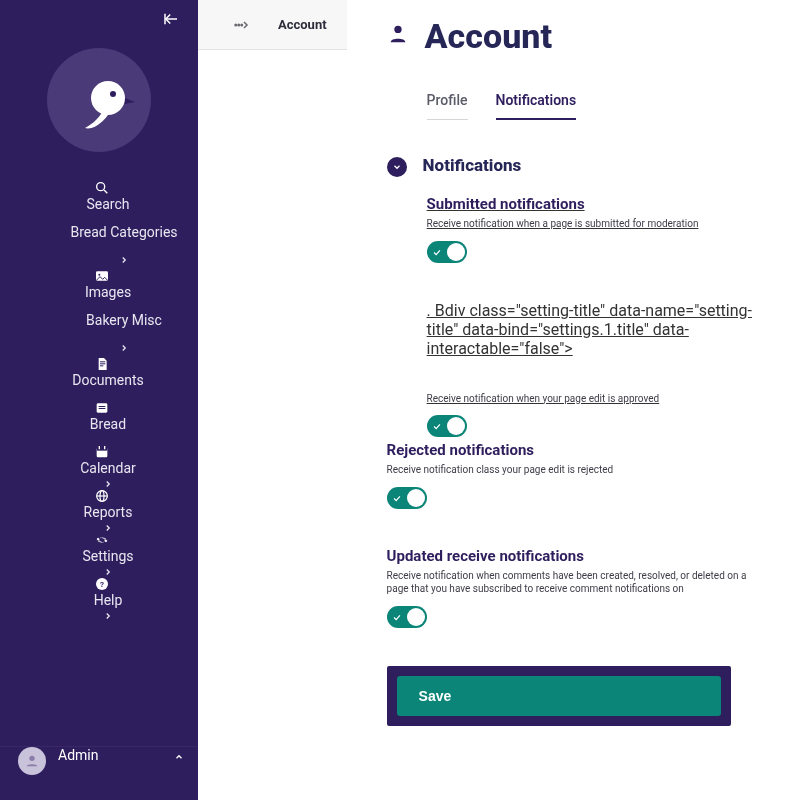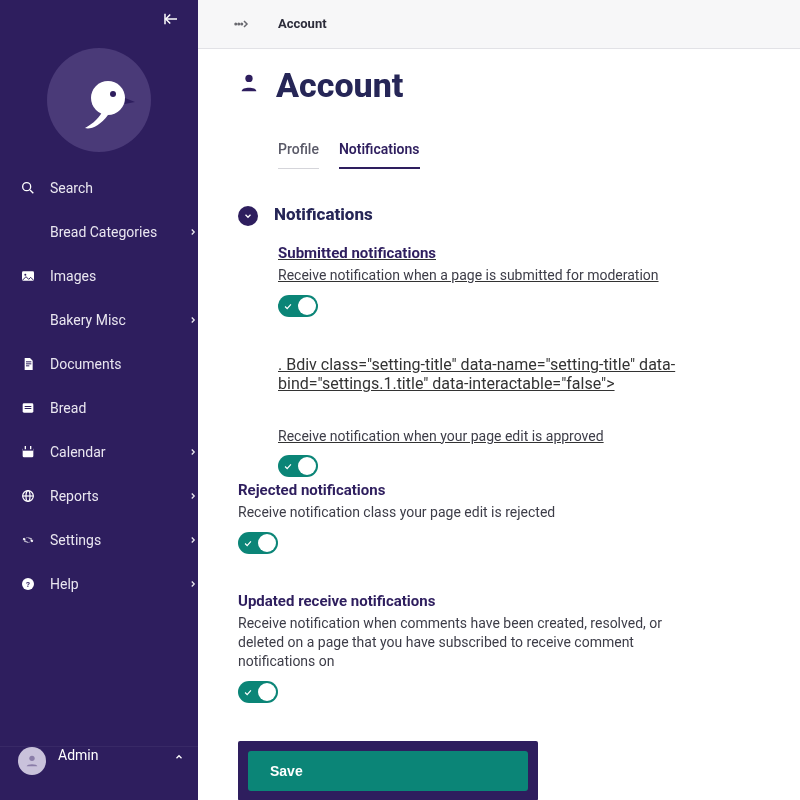--- a/index.html
+++ b/index.html
@@ -43,26 +43,27 @@
     overflow: hidden;
   }
   .bird {
     position: absolute;
     left: 28px; top: 28px;
     width: 60px; height: 60px;
   }
 
   .nav-item {
     display: flex;
-    align-items: flex-start;
+    align-items: center;
     height: 44px;
     padding: 0 0 0 18px;
     font-size: 14px;
     color: #e9e6f0;
     cursor: pointer;
+    flex-direction: column;
   }
   .nav-item .nav-icon { width: 20px; display:flex; align-items:center; justify-content:center; margin-right: 12px; }
   .nav-item .nav-icon svg { width: 16px; height: 16px; }
   .nav-item .nav-label { flex: 1; }
   .nav-item .chev { opacity: .9; }
   .nav-item.sub { padding-left: 50px; }
 
   .sidebar-footer {
     position: absolute;
     bottom: 0; left: 0; right: 0;
@@ -75,21 +76,21 @@
   .avatar {
     width: 28px; height: 28px; border-radius: 50%;
     background: #c9c2db;
     display:flex; align-items:center; justify-content:center;
     margin-right: 12px;
   }
   .avatar svg { width: 16px; height: 16px; fill:#8a7da8; }
   .sidebar-footer .nav-label { flex:1; font-size:14px; }
 
   
-  .main { flex: 1; display:flex; flex-direction:column; min-width:0; }
+  .main { flex: 1; display:flex; min-width:0; }
   .topbar {
     height: 50px;
     border-bottom: 1px solid #e2e2e6;
     background: #f7f7f8;
     display: flex;
     align-items: center;
     padding: 0 20px 0 34px;
     gap: 28px;
   }
   .crumb-dots { display:flex; align-items:center; color:#6a6a70; }
@@ -103,21 +104,21 @@
   .page-head { display:flex; align-items:center; gap:16px; }
   .page-head-icon svg { width: 22px; height: 22px; fill:#2e1e5e; }
   .page-title {
     font-size: 34px;
     font-weight: 800;
     color: #262657;
   }
 
   .tabs {
     display: flex;
-    gap: 20px;
+    gap: 28px;
     margin-top: 26px;
     border-bottom: 1px solid transparent;
     padding-left: 40px;
   }
   .tab {
     padding: 10px 0;
     font-size: 14px;
     color: #5a5a68;
     cursor: pointer;
     border-bottom: 2px solid transparent;
@@ -140,21 +141,21 @@
     width:20px; height:20px; border-radius:50%;
     background:#2e1e5e; display:flex; align-items:center; justify-content:center;
     flex-shrink:0; margin-top:2px;
   }
   .section-toggle svg { width:10px; height:10px; fill:#fff; }
   .section-title { font-size:17px; font-weight:800; color:#262657; }
 
   .settings { margin-top: 18px; padding-left: 40px; text-decoration: underline; }
   .setting { margin-bottom: 34px; }
   .setting-title { font-size: 15px; font-weight: 700; color: #2e1e5e; margin-bottom: 4px; }
-  .setting-desc  { font-size: 14px; color: #3d3d48; line-height: 1.35; margin-bottom: 10px; max-width: 460px; }
+  .setting-desc  { font-size: 10px; color: #3d3d48; line-height: 1.35; margin-bottom: 10px; max-width: 460px; }
 
   .switch {
     width: 40px; height: 22px; border-radius: 11px;
     background: #0b8577;
     position: relative;
     display: inline-block;
   }
   .switch .check {
     position:absolute; left:5px; top:50%; transform:translateY(-50%);
   }
@@ -170,21 +171,21 @@
     display: inline-block;
     border-radius: 2px;
   }
   .save-btn {
     background: #0b8577;
     color: #fff;
     border: none;
     font-weight: 700;
     font-size: 14px;
     padding: 12px 22px;
-    width: 280px;
+    width: 324px;
     text-align: left;
     cursor: pointer;
     border-radius: 3px;
   }
 </style>
 </head>
 <body>
 
 <div class="app">
 

